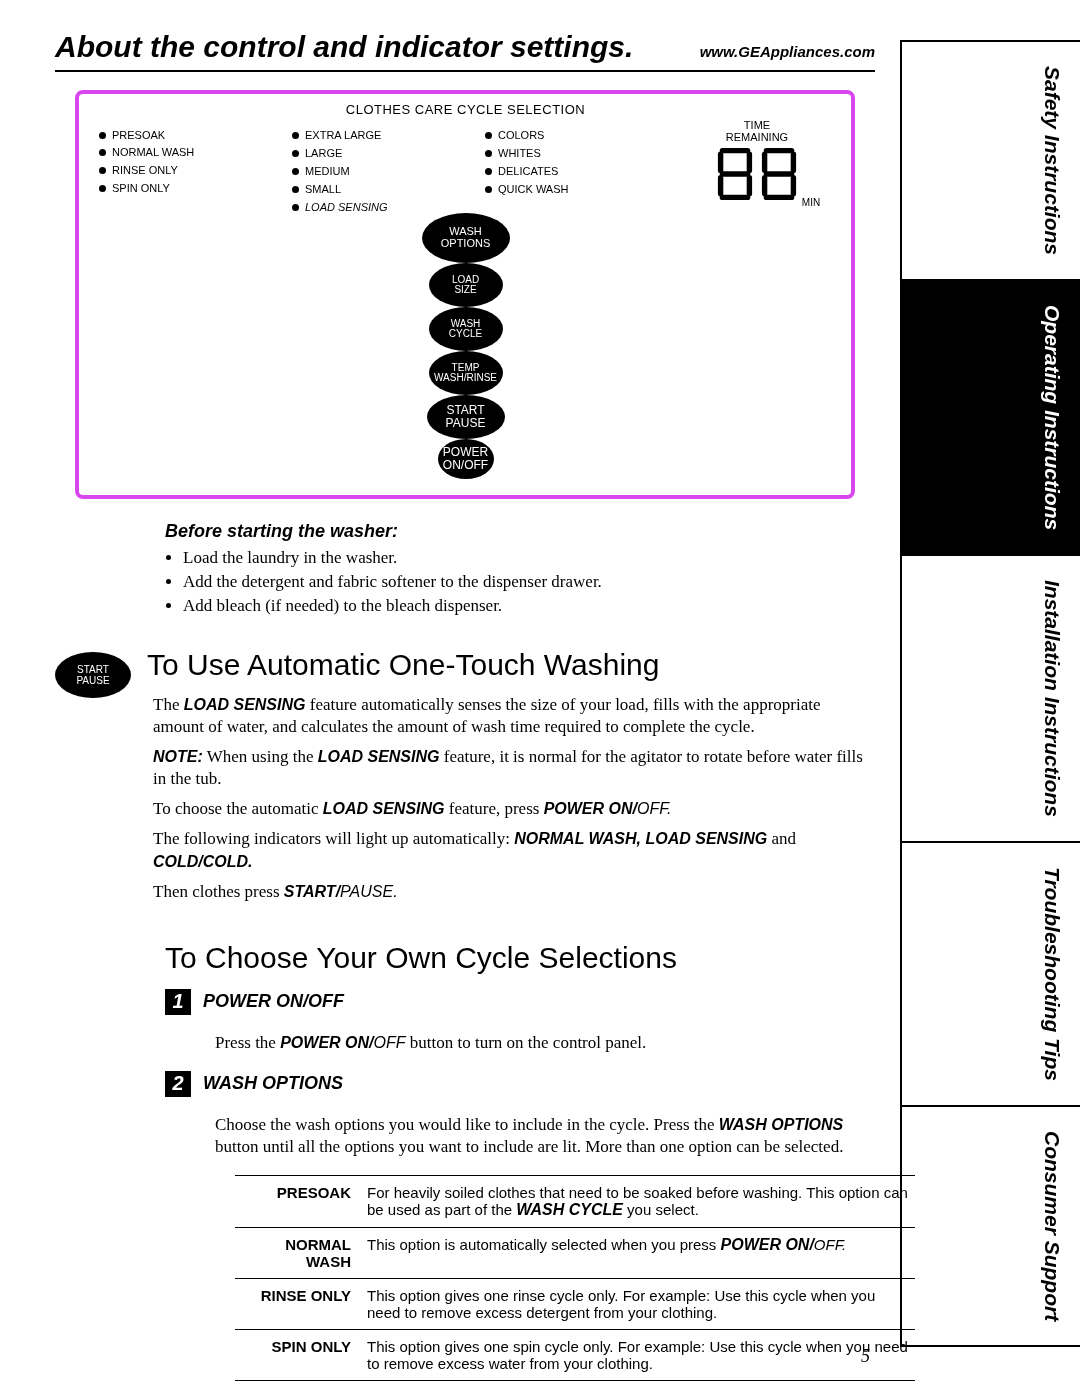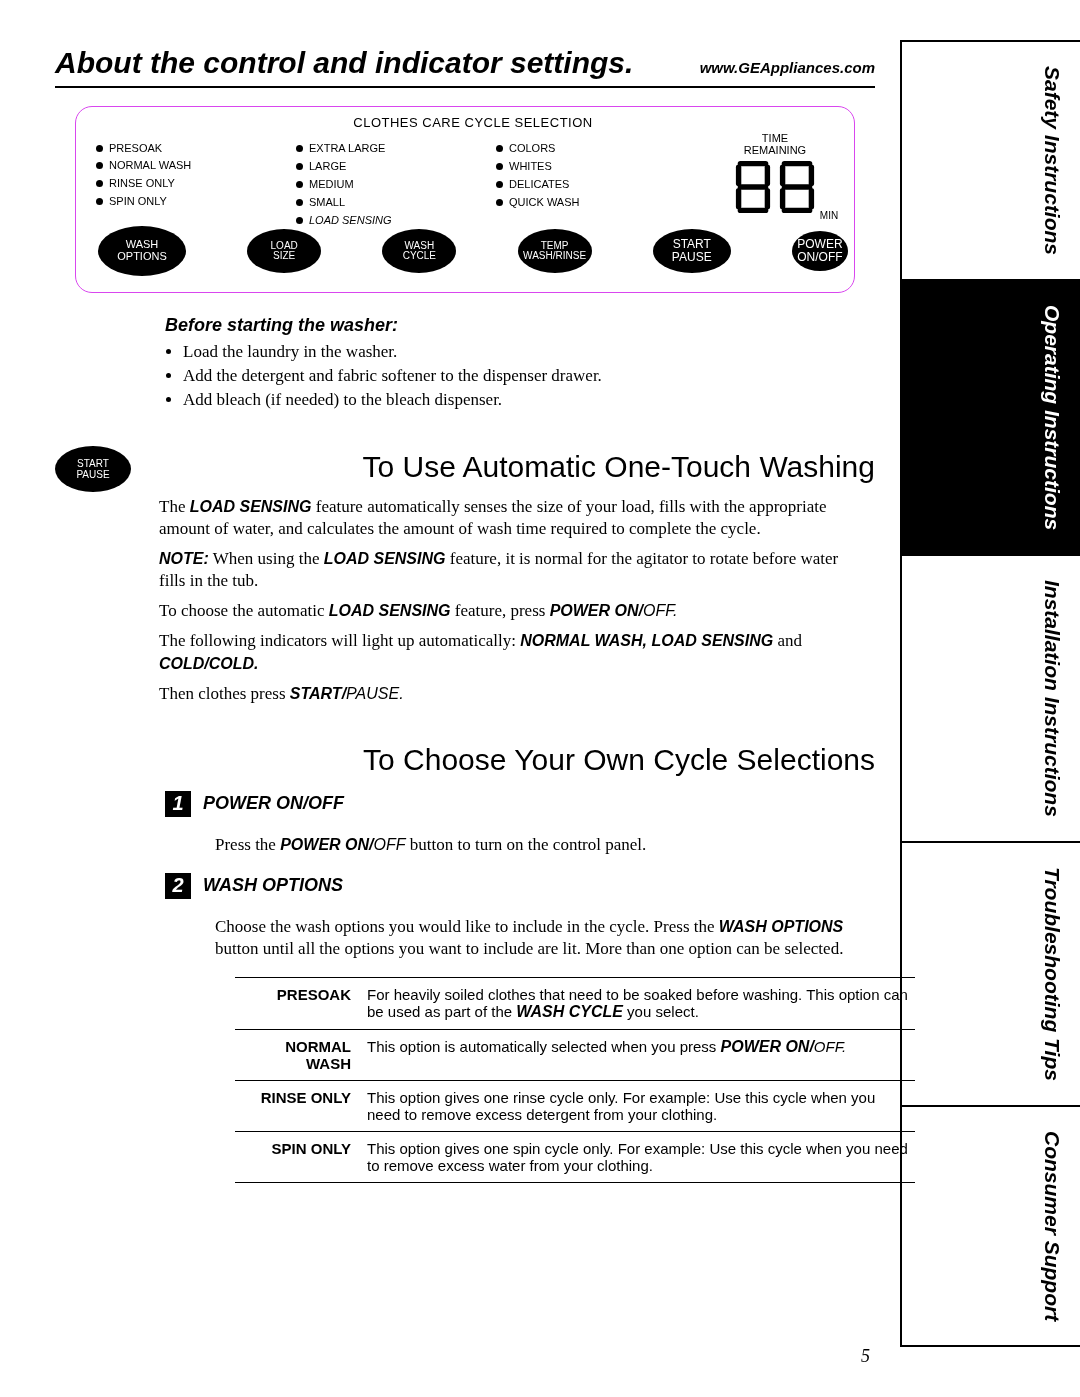--- a/index.html
+++ b/index.html
@@ -1,59 +1,59 @@
 <!DOCTYPE html>
 <html><head>
 <meta charset="utf-8">
 <style>
   html,body{margin:0;padding:0;background:#fff;font-family:"Times New Roman",Times,serif;color:#000;}
   body{width:1080px;height:1397px;position:relative;}
-  .page{position:absolute;left:55px;top:48px;width:820px;}
+  .page{position:absolute;left:55px;top:32px;width:820px;}
   .hdr{display:flex;align-items:baseline;justify-content:space-between;border-bottom:2px solid #000;padding-bottom:8px;margin-bottom:18px;}
   .hdr-title{font:italic 700 30px/1 Arial,Helvetica,sans-serif;}
   .hdr-url{font:italic 700 15px/1 Arial,Helvetica,sans-serif;text-align:center;}
   
   .sidetabs{position:absolute;right:0;top:40px;width:180px;height:1240px;display:flex;flex-direction:column;}
   .tab{flex:0 0 auto;writing-mode:vertical-rl;text-align:center;padding:24px 16px;font:italic 700 21px Arial,Helvetica,sans-serif;border-left:2px solid #000;border-bottom:2px solid #000;}
   .tab:first-child{border-top:2px solid #000;}
   .tab.black{background:#000;color:#fff;}
   
   .panel-wrap{margin:0 auto 22px auto;width:780px;}
-  .panel{border:1px solid #d946ef;border-radius:17px;padding:8px 4px 16px 20px;}
+  .panel{border:4px solid #d946ef;border-radius:8px;padding:8px 19px 16px 20px;}
   .panel-title{text-align:center;font:400 13px Arial,Helvetica,sans-serif;letter-spacing:.5px;}
   .panel-top{display:flex;align-items:flex-start;gap:10px;}
   .optcols{flex:1;display:flex;gap:6px;padding-top:6px;}
   .col{flex:1;}
   .opt{font:400 11px Arial,Helvetica,sans-serif;white-space:nowrap;margin:6px 0;display:flex;align-items:center;gap:6px;}
   .opt .dot{width:7px;height:7px;border-radius:50%;background:#000;flex:0 0 7px;}
   .opt.ital{font-style:italic;}
   .timebox{width:150px;text-align:center;padding-top:2px;}
   .time-lbl{font:400 11px Arial,Helvetica,sans-serif;}
   .seg{display:flex;justify-content:center;gap:6px;margin:4px 0 2px 0;position:relative;}
   .digit{width:38px;height:54px;}
   .min{font:400 10px Arial,Helvetica,sans-serif;position:relative;left:54px;top:-6px;}
-  .panel-btns{display:flex;justify-content:space-between;align-items:center;padding:0 2px;margin-top:-6px;}
+  .panel-btns{display:flex;justify-content:space-between;align-items:center;padding:0 2px;margin-top:-6px;flex-direction:column;}
   .oval{background:#000;color:#fff;border-radius:50%;display:flex;flex-direction:column;align-items:center;justify-content:center;text-align:center;font:400 10px Arial,Helvetica,sans-serif;line-height:1.05;}
   .ov-lg{width:88px;height:50px;font-size:11px;}
   .ov-md{width:74px;height:44px;}
   .ov-start{width:78px;height:44px;font-size:12px;}
   .ov-pwr{width:56px;height:40px;font-size:12px;}
   .sub{font-size:10px;}
 
   
   .block{margin-left:110px;margin-bottom:32px;}
   .subhead{font:italic 700 18px Arial,Helvetica,sans-serif;margin-bottom:6px;}
   ul.before{margin:0;padding-left:18px;}
   ul.before li{font:400 17px "Times New Roman",serif;margin:4px 0;list-style:disc;}
 
   .section-band{display:flex;align-items:flex-start;gap:16px;margin-bottom:8px;}
   .badge-oval{width:76px;height:46px;border-radius:50%;background:#000;color:#fff;display:flex;flex-direction:column;align-items:center;justify-content:center;font:400 10px Arial,Helvetica,sans-serif;flex:0 0 76px;margin-top:4px;}
-  .h1{font:400 30px Arial,Helvetica,sans-serif;margin:8px 0 12px 0;text-align:right;}
+  .h1{font:400 30px Arial,Helvetica,sans-serif;margin:0 0 12px 0;}
   .h1-wrap{flex:1;}
-  .para{font:400 17px/1.3 "Times New Roman",serif;margin:8px 12px;}
+  .para{font:400 17px/1.3 "Times New Roman",serif;margin:8px 6px;}
   .sans-bi{font:italic 700 16px Arial,Helvetica,sans-serif;}
 
   .step{display:flex;gap:12px;margin:14px 0 4px 110px;}
   .step-num{width:26px;height:26px;background:#000;color:#fff;font:italic 700 20px Arial,Helvetica,sans-serif;display:flex;align-items:center;justify-content:center;flex:0 0 26px;}
   .step-title{font:italic 700 18px Arial,Helvetica,sans-serif;align-self:center;}
   .step-body{margin-left:160px;font:400 17px/1.3 "Times New Roman",serif;max-width:700px;}
 
   table.washopt{margin-left:180px;margin-top:12px;border-collapse:collapse;width:680px;font:400 15px Arial,Helvetica,sans-serif;}
   table.washopt td{border-top:1px solid #000;border-bottom:1px solid #000;padding:8px 6px;vertical-align:top;}
   table.washopt td:first-child{font-weight:700;width:110px;text-align:right;padding-right:10px;}

